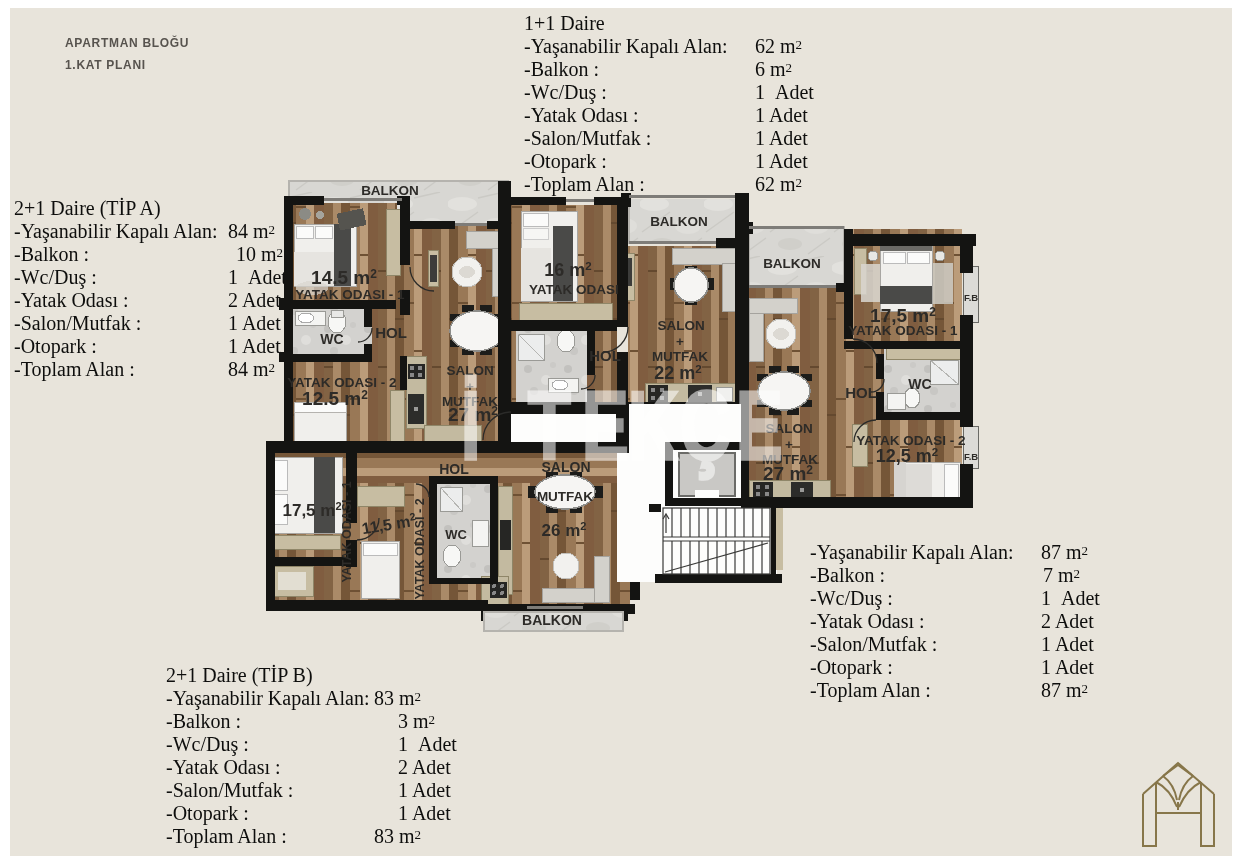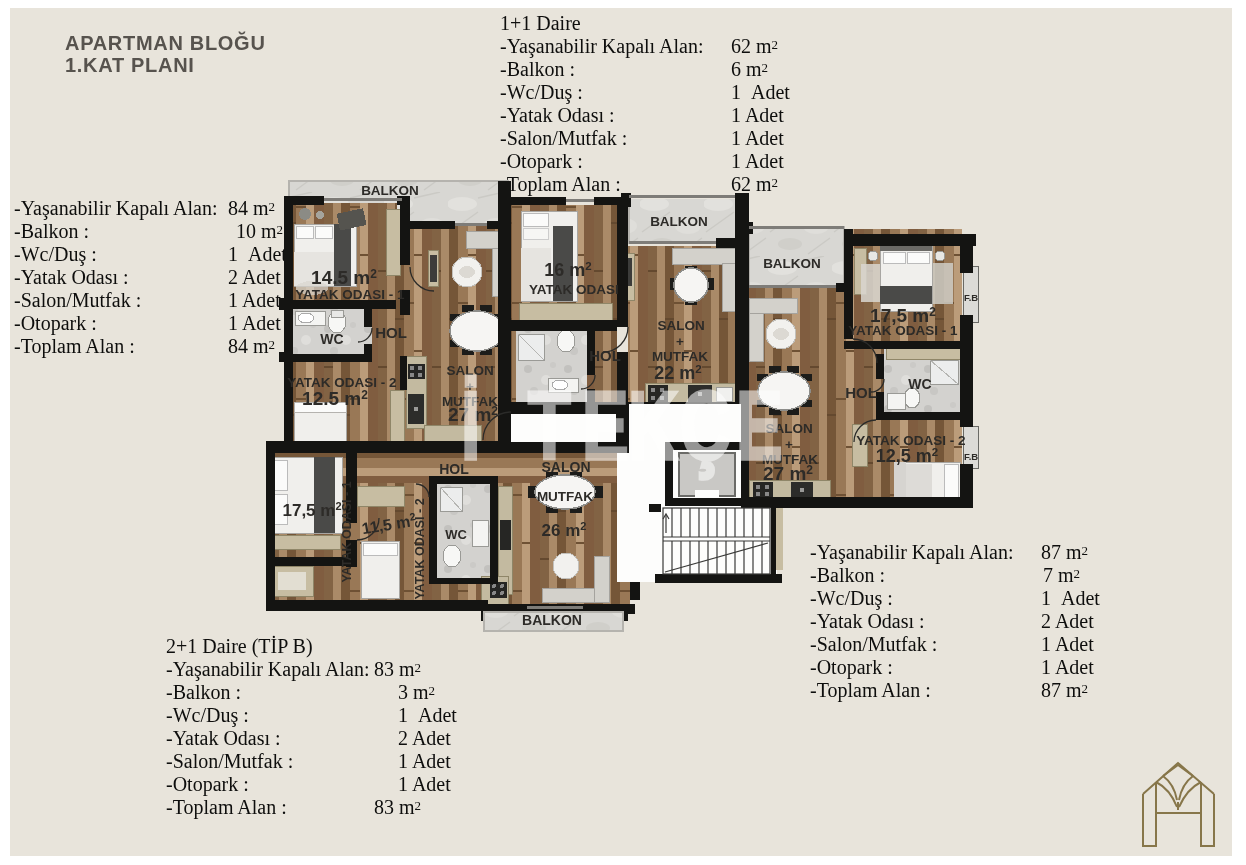--- a/index.html
+++ b/index.html
@@ -1,50 +1,51 @@
 <!DOCTYPE html>
 <html><head><meta charset="utf-8">
 <style>
 html,body{margin:0;padding:0}
 body{width:1246px;height:865px;background:#fff;position:relative;overflow:hidden;font-family:"Liberation Sans",sans-serif}
 #bg{position:absolute;left:10px;top:8px;width:1222px;height:848px;background:#e8e4db}
-.hdr{position:absolute;left:65px;top:32px;font-size:20px;line-height:22px;font-weight:bold;color:#57534e;letter-spacing:.7px}
+.hdr{position:absolute;left:65px;top:32px;font-size:12px;line-height:22px;font-weight:bold;color:#57534e;letter-spacing:.7px}
 .spec{position:absolute;font-family:"Liberation Serif",serif;font-size:20px;line-height:23.05px;color:#0e0e0d;white-space:nowrap}
 .spec div{position:relative}
 .spec .v{position:absolute;top:0}
 sup{font-size:13px;line-height:0;vertical-align:4px}
 .wm{position:absolute;color:#fff;opacity:.55;font-weight:bold;font-size:97px;-webkit-text-stroke:3.5px #fff;transform:scaleX(.72);transform-origin:0 0;top:376px;line-height:100px}
 svg{position:absolute;left:0;top:0}
 </style></head>
 <body>
 <div id="bg"></div>
 <div class="hdr">APARTMAN BLOĞU<br>1.KAT PLANI</div>
 
-<div class="spec" style="left:500px;top:12px">
+<div class="spec" style="left:524px;top:12px">
 <div>1+1 Daire</div>
 <div>-Yaşanabilir Kapalı Alan:<span class="v" style="left:231px">62 m<sup>2</sup></span></div>
 <div>-Balkon :<span class="v" style="left:231px">6 m<sup>2</sup></span></div>
 <div>-Wc/Duş :<span class="v" style="left:231px">1&nbsp;&nbsp;Adet</span></div>
 <div>-Yatak Odası :<span class="v" style="left:231px">1 Adet</span></div>
 <div>-Salon/Mutfak :<span class="v" style="left:231px">1 Adet</span></div>
 <div>-Otopark :<span class="v" style="left:231px">1 Adet</span></div>
 <div>-Toplam Alan :<span class="v" style="left:231px">62 m<sup>2</sup></span></div>
 </div>
 
 <div class="spec" style="left:14px;top:197px">
+<div>2+1 Daire (TİP A)</div>
 <div>-Yaşanabilir Kapalı Alan:<span class="v" style="left:214px">84 m<sup>2</sup></span></div>
 <div>-Balkon :<span class="v" style="left:222px">10 m<sup>2</sup></span></div>
 <div>-Wc/Duş :<span class="v" style="left:214px">1&nbsp;&nbsp;Adet</span></div>
 <div>-Yatak Odası :<span class="v" style="left:214px">2 Adet</span></div>
 <div>-Salon/Mutfak :<span class="v" style="left:214px">1 Adet</span></div>
 <div>-Otopark :<span class="v" style="left:214px">1 Adet</span></div>
 <div>-Toplam Alan :<span class="v" style="left:214px">84 m<sup>2</sup></span></div>
 </div>
 
-<div class="spec" style="left:166px;top:635px">
+<div class="spec" style="left:166px;top:664px">
 <div>2+1 Daire (TİP B)</div>
 <div>-Yaşanabilir Kapalı Alan:<span class="v" style="left:208px">83 m<sup>2</sup></span></div>
 <div>-Balkon :<span class="v" style="left:232px">3 m<sup>2</sup></span></div>
 <div>-Wc/Duş :<span class="v" style="left:232px">1&nbsp;&nbsp;Adet</span></div>
 <div>-Yatak Odası :<span class="v" style="left:232px">2 Adet</span></div>
 <div>-Salon/Mutfak :<span class="v" style="left:232px">1 Adet</span></div>
 <div>-Otopark :<span class="v" style="left:232px">1 Adet</span></div>
 <div>-Toplam Alan :<span class="v" style="left:208px">83 m<sup>2</sup></span></div>
 </div>
 

